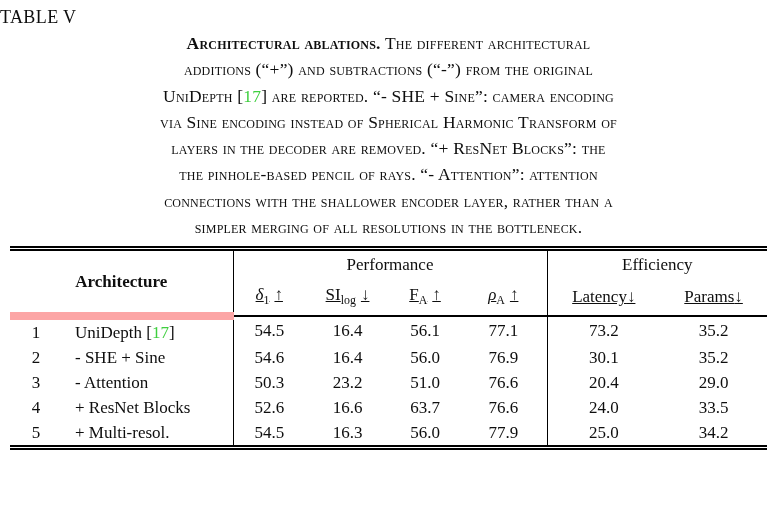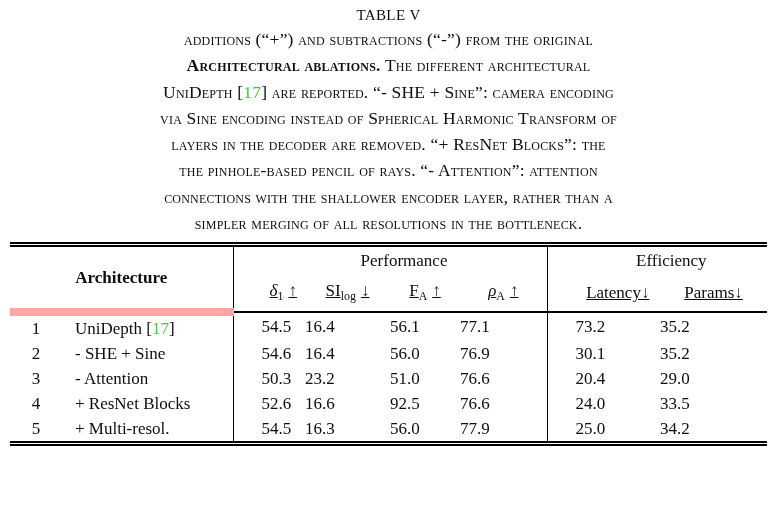--- a/index.html
+++ b/index.html
@@ -6,22 +6,21 @@
   body {
     width: 777px; height: 511px;
     background: #ffffff;
     font-family: "Liberation Serif", "DejaVu Serif", serif;
     color: #0e0e0e;
     overflow: hidden;
   }
   .page { width: 777px; height: 511px; position: relative; }
 
   .title {
-    text-align: center;
-    font-size: 15px;
+    font-size: 18px;
     padding-top: 7px;
     letter-spacing: 0.4px;
   }
 
   .caption { margin-top: 2px; padding: 0 14px; }
   .cap-line {
     text-align: center;
     font-variant: small-caps;
     font-size: 17.5px;
     line-height: 26.3px;
@@ -45,21 +44,21 @@
   col.c-num { width: 52px; }
   col.c-name { width: 171px; }
   col.c-m1 { width: 72px; }
   col.c-m2 { width: 85px; }
   col.c-m3 { width: 70px; }
   col.c-m4 { width: 87px; }
   col.c-e1 { width: 113px; }
   col.c-e2 { width: 107px; }
 
   th, td { padding: 0; vertical-align: middle; font-weight: normal; }
-  .rule-left { border-left: 1.5px solid #000; padding-left: 28px; }
+  .rule-left { border-left: 1.5px solid #000; }
 
   tr.group-row th { height: 27px; text-align: center; font-size: 17px; }
   th.arch {
     font-weight: bold;
     font-size: 17.5px;
     text-align: center;
     border-bottom: 8px solid #fca5a5;
   }
   tr.metric-row th {
     height: 37px;
@@ -69,36 +68,36 @@
     text-decoration: underline;
   }
   sub.msub { font-size: 0.7em; }
   .mvar { font-style: italic; }
   .arrow { color: #222; }
   .arrow.sp { margin-left: 5px; }
 
   tr.data-row td { height: 25px; }
   td.num { text-align: center; }
   td.name { text-align: left; padding-left: 13px; }
-  td.val { }
+  td.val { text-align: center; }
   tr.data-row:first-of-type td { padding-top: 2px; }
 </style>
 </head>
 <body>
 
 <div class="page">
 
   <div class="title">TABLE V</div>
 
   <div class="caption">
     <div class="cap-line">
+      <span class="seg-bold">Architectural ablations.</span><span> The different architectural</span>
+    </div>
+    <div class="cap-line">
       <span>additions (“+”) and subtractions (“-”) from the original</span>
-    </div>
-    <div class="cap-line">
-      <span class="seg-bold">Architectural ablations.</span><span> The different architectural</span>
     </div>
     <div class="cap-line">
       <span>UniDepth [</span><span class="seg-ref">17</span><span>] are reported. “- SHE + Sine”: camera encoding</span>
     </div>
     <div class="cap-line">
       <span>via Sine encoding instead of Spherical Harmonic Transform of</span>
     </div>
     <div class="cap-line">
       <span>layers in the decoder are removed. “+ ResNet Blocks”: the</span>
     </div>
@@ -171,21 +170,21 @@
           <td class="val">76.6</td>
           <td class="val rule-left">20.4</td>
           <td class="val">29.0</td>
         </tr>
 
         <tr class="data-row">
           <td class="num">4</td>
           <td class="name"><span>+ ResNet Blocks</span><span class="seg-ref"></span><span></span></td>
           <td class="val rule-left">52.6</td>
           <td class="val">16.6</td>
-          <td class="val">92.5</td>
+          <td class="val">63.7</td>
           <td class="val">76.6</td>
           <td class="val rule-left">24.0</td>
           <td class="val">33.5</td>
         </tr>
 
         <tr class="data-row">
           <td class="num">5</td>
           <td class="name"><span>+ Multi-resol.</span><span class="seg-ref"></span><span></span></td>
           <td class="val rule-left">54.5</td>
           <td class="val">16.3</td>

